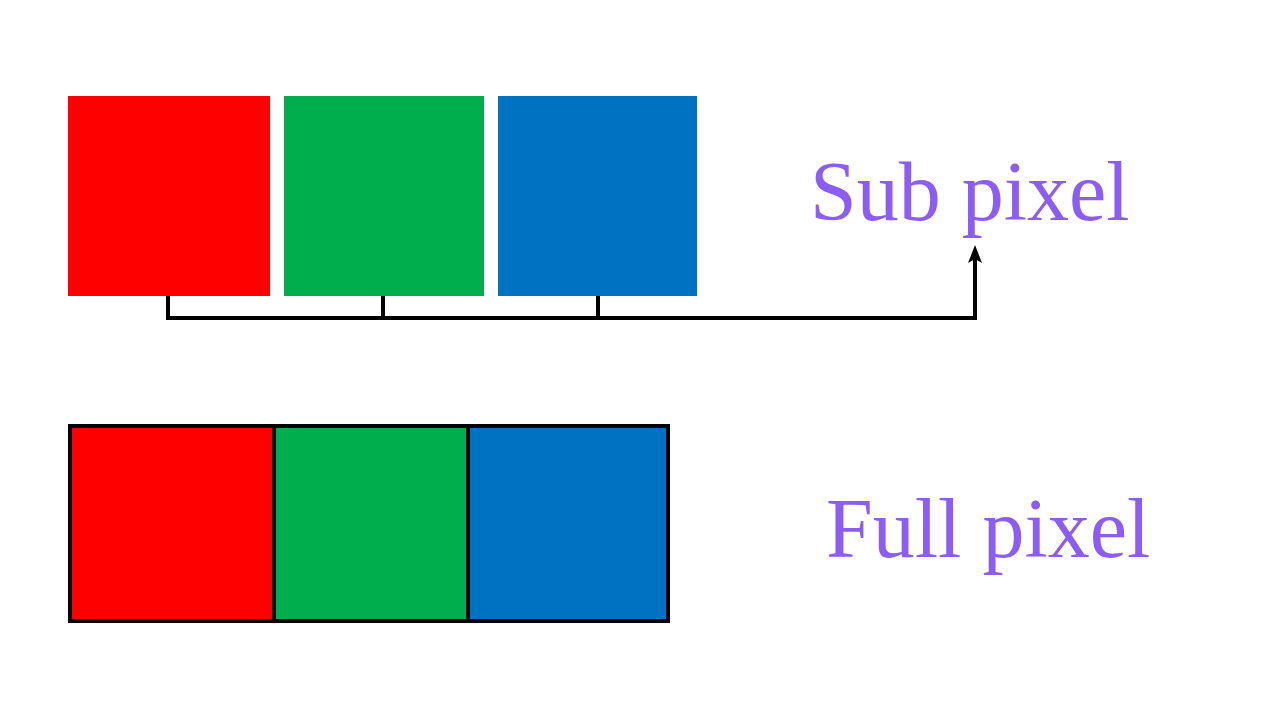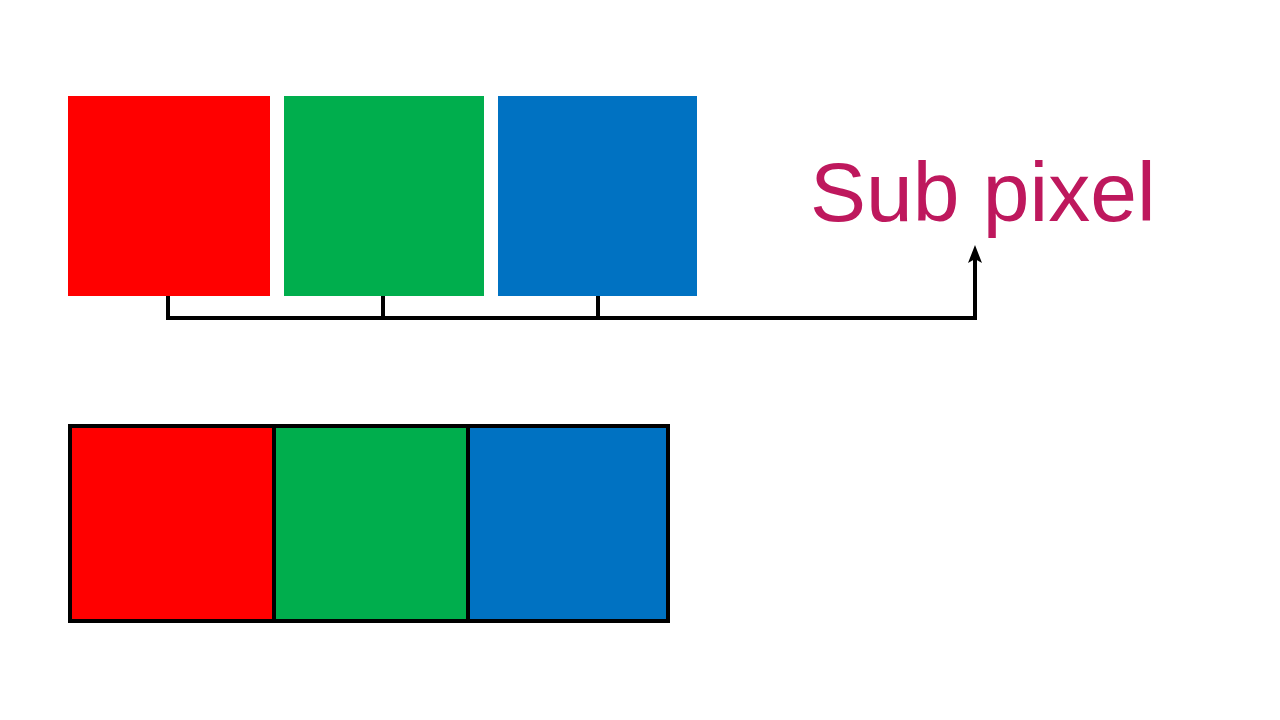--- a/index.html
+++ b/index.html
@@ -48,25 +48,25 @@
   #full-red   { width: 200px; }
   #full-green { width: 198px; border-left: 4px solid #000000; border-right: 4px solid #000000; }
   #full-blue  { width: 196px; }
 
   
   #bracket { position: absolute; left: 0; top: 0; width: 1280px; height: 720px; pointer-events: none; }
 
   
   .label {
     position: absolute;
-    font-family: Liberation Sans, sans-serif;
+    font-family: Liberation Serif, serif;
     font-weight: 400;
     font-size: 84px;
     line-height: 1;
-    color: #be185d;
+    color: #8b5cf6;
     white-space: nowrap;
     letter-spacing: 0px;
   }
   #label-sub  { left: 810px; top: 150px; }
   #label-full { left: 826px; top: 487px; }
 </style>
 </head>
 <body>
 
 <div id="stage">
@@ -91,14 +91,15 @@
   </svg>
 
   <div class="label" id="label-sub">Sub pixel</div>
 
   <div id="fullpixel-group">
     <div class="cell" id="full-red" style="background:#FF0000"></div>
     <div class="cell" id="full-green" style="background:#00AE4D"></div>
     <div class="cell" id="full-blue" style="background:#0072C2"></div>
   </div>
 
+  <div class="label" id="label-full">Full pixel</div>
 
 </div>
 
 </body></html>

